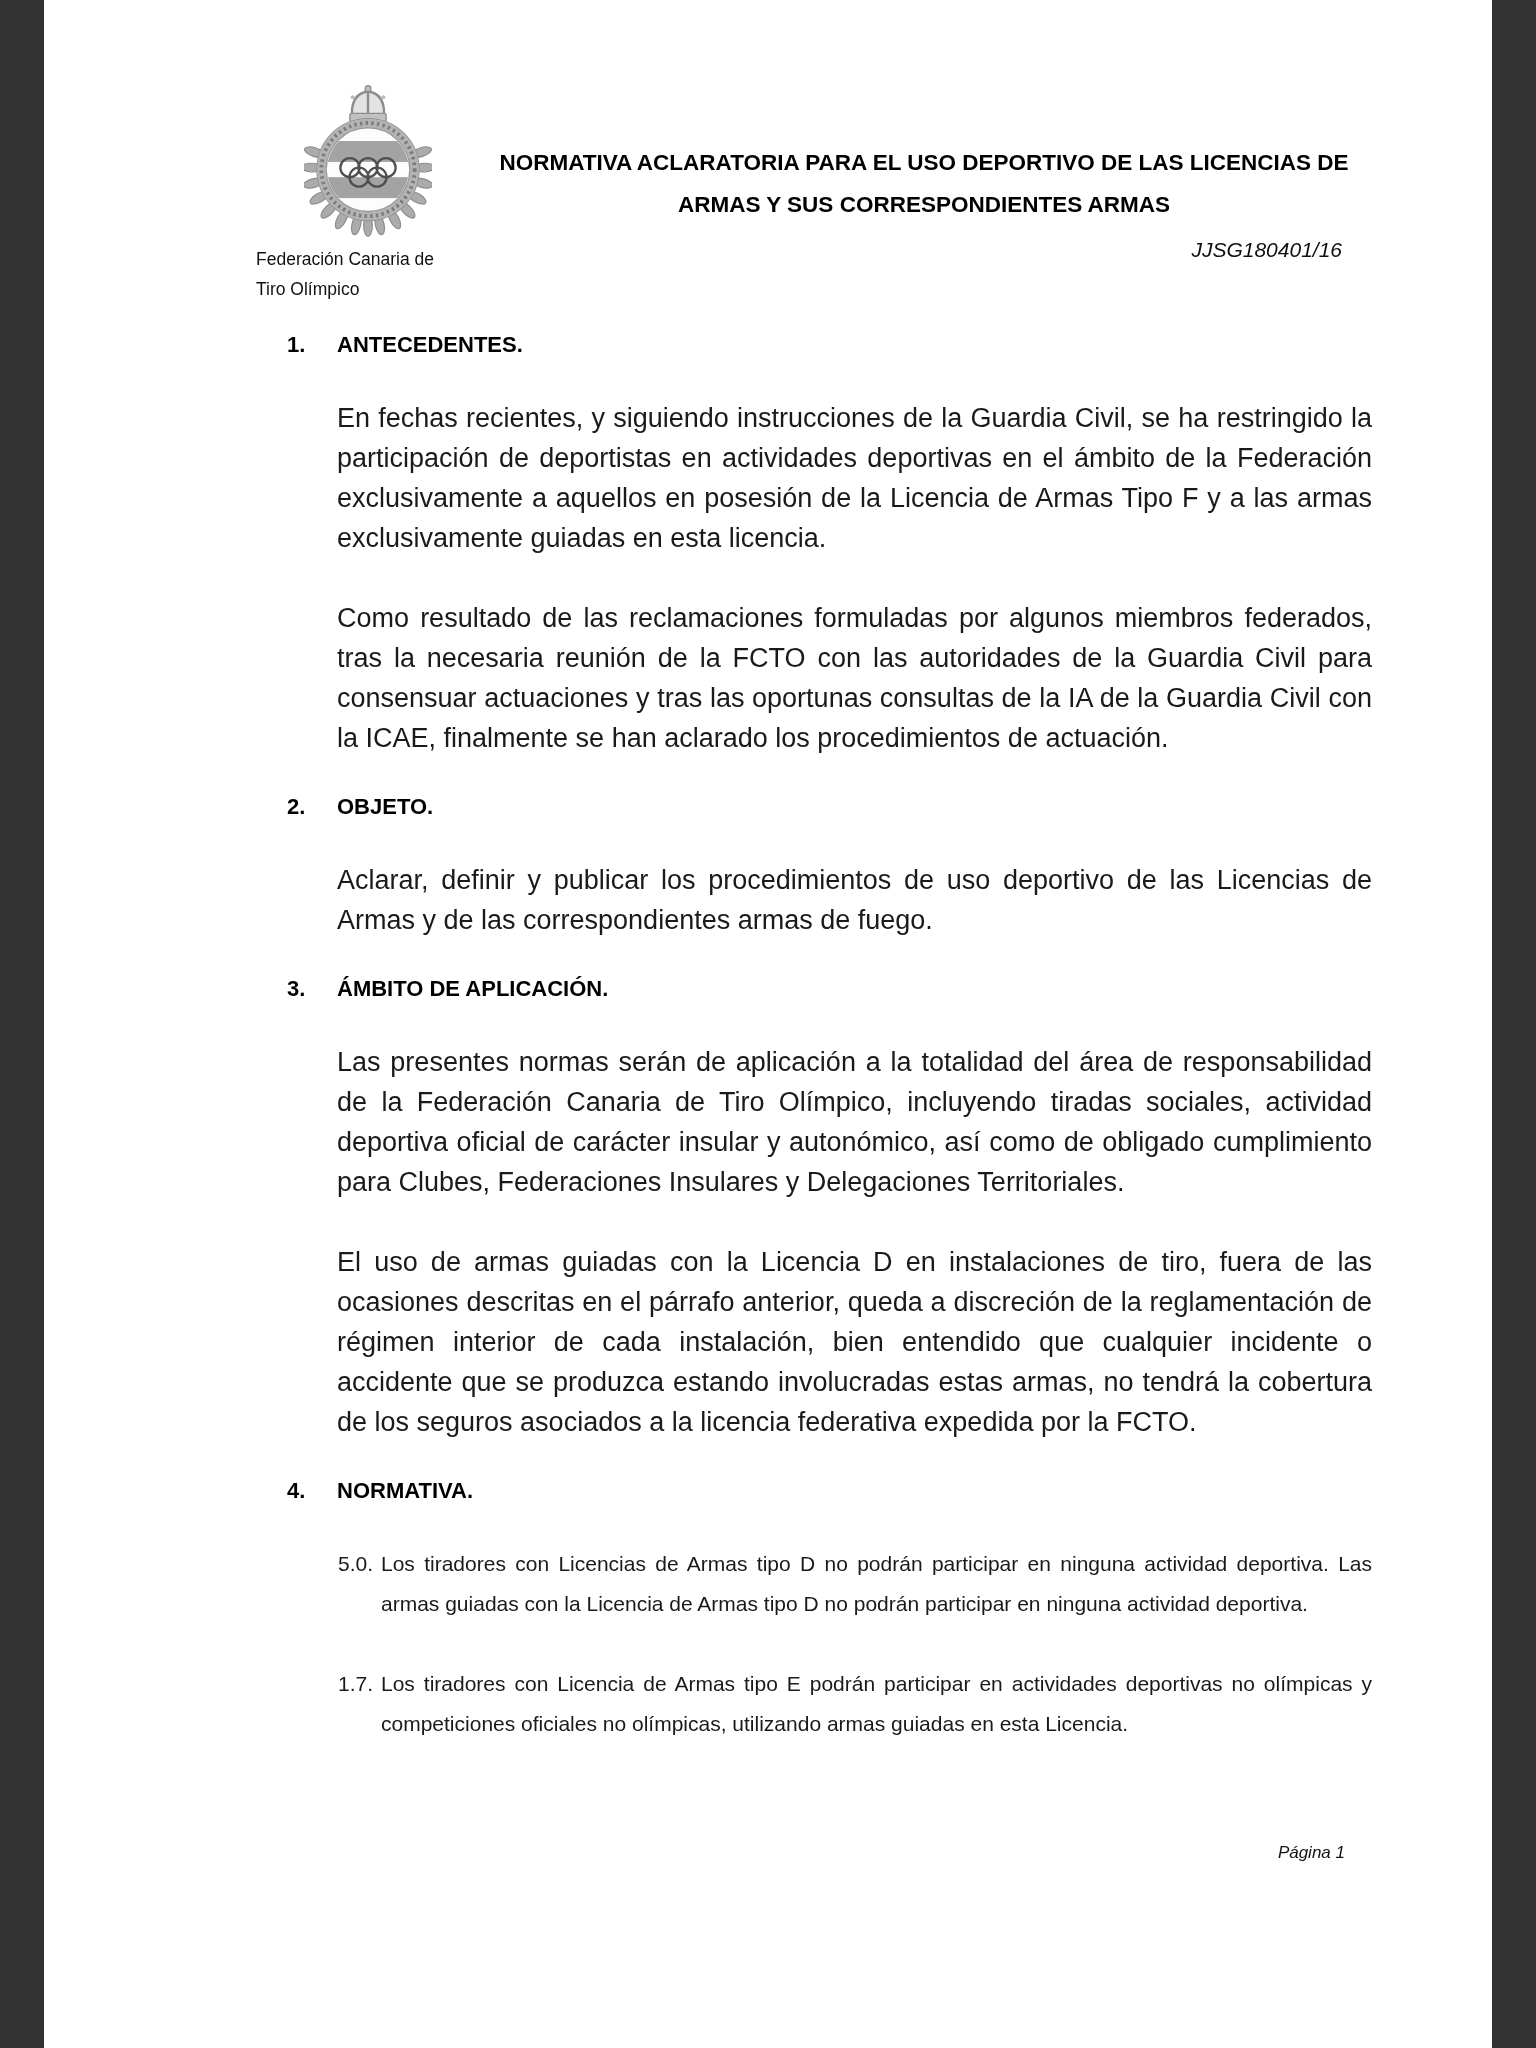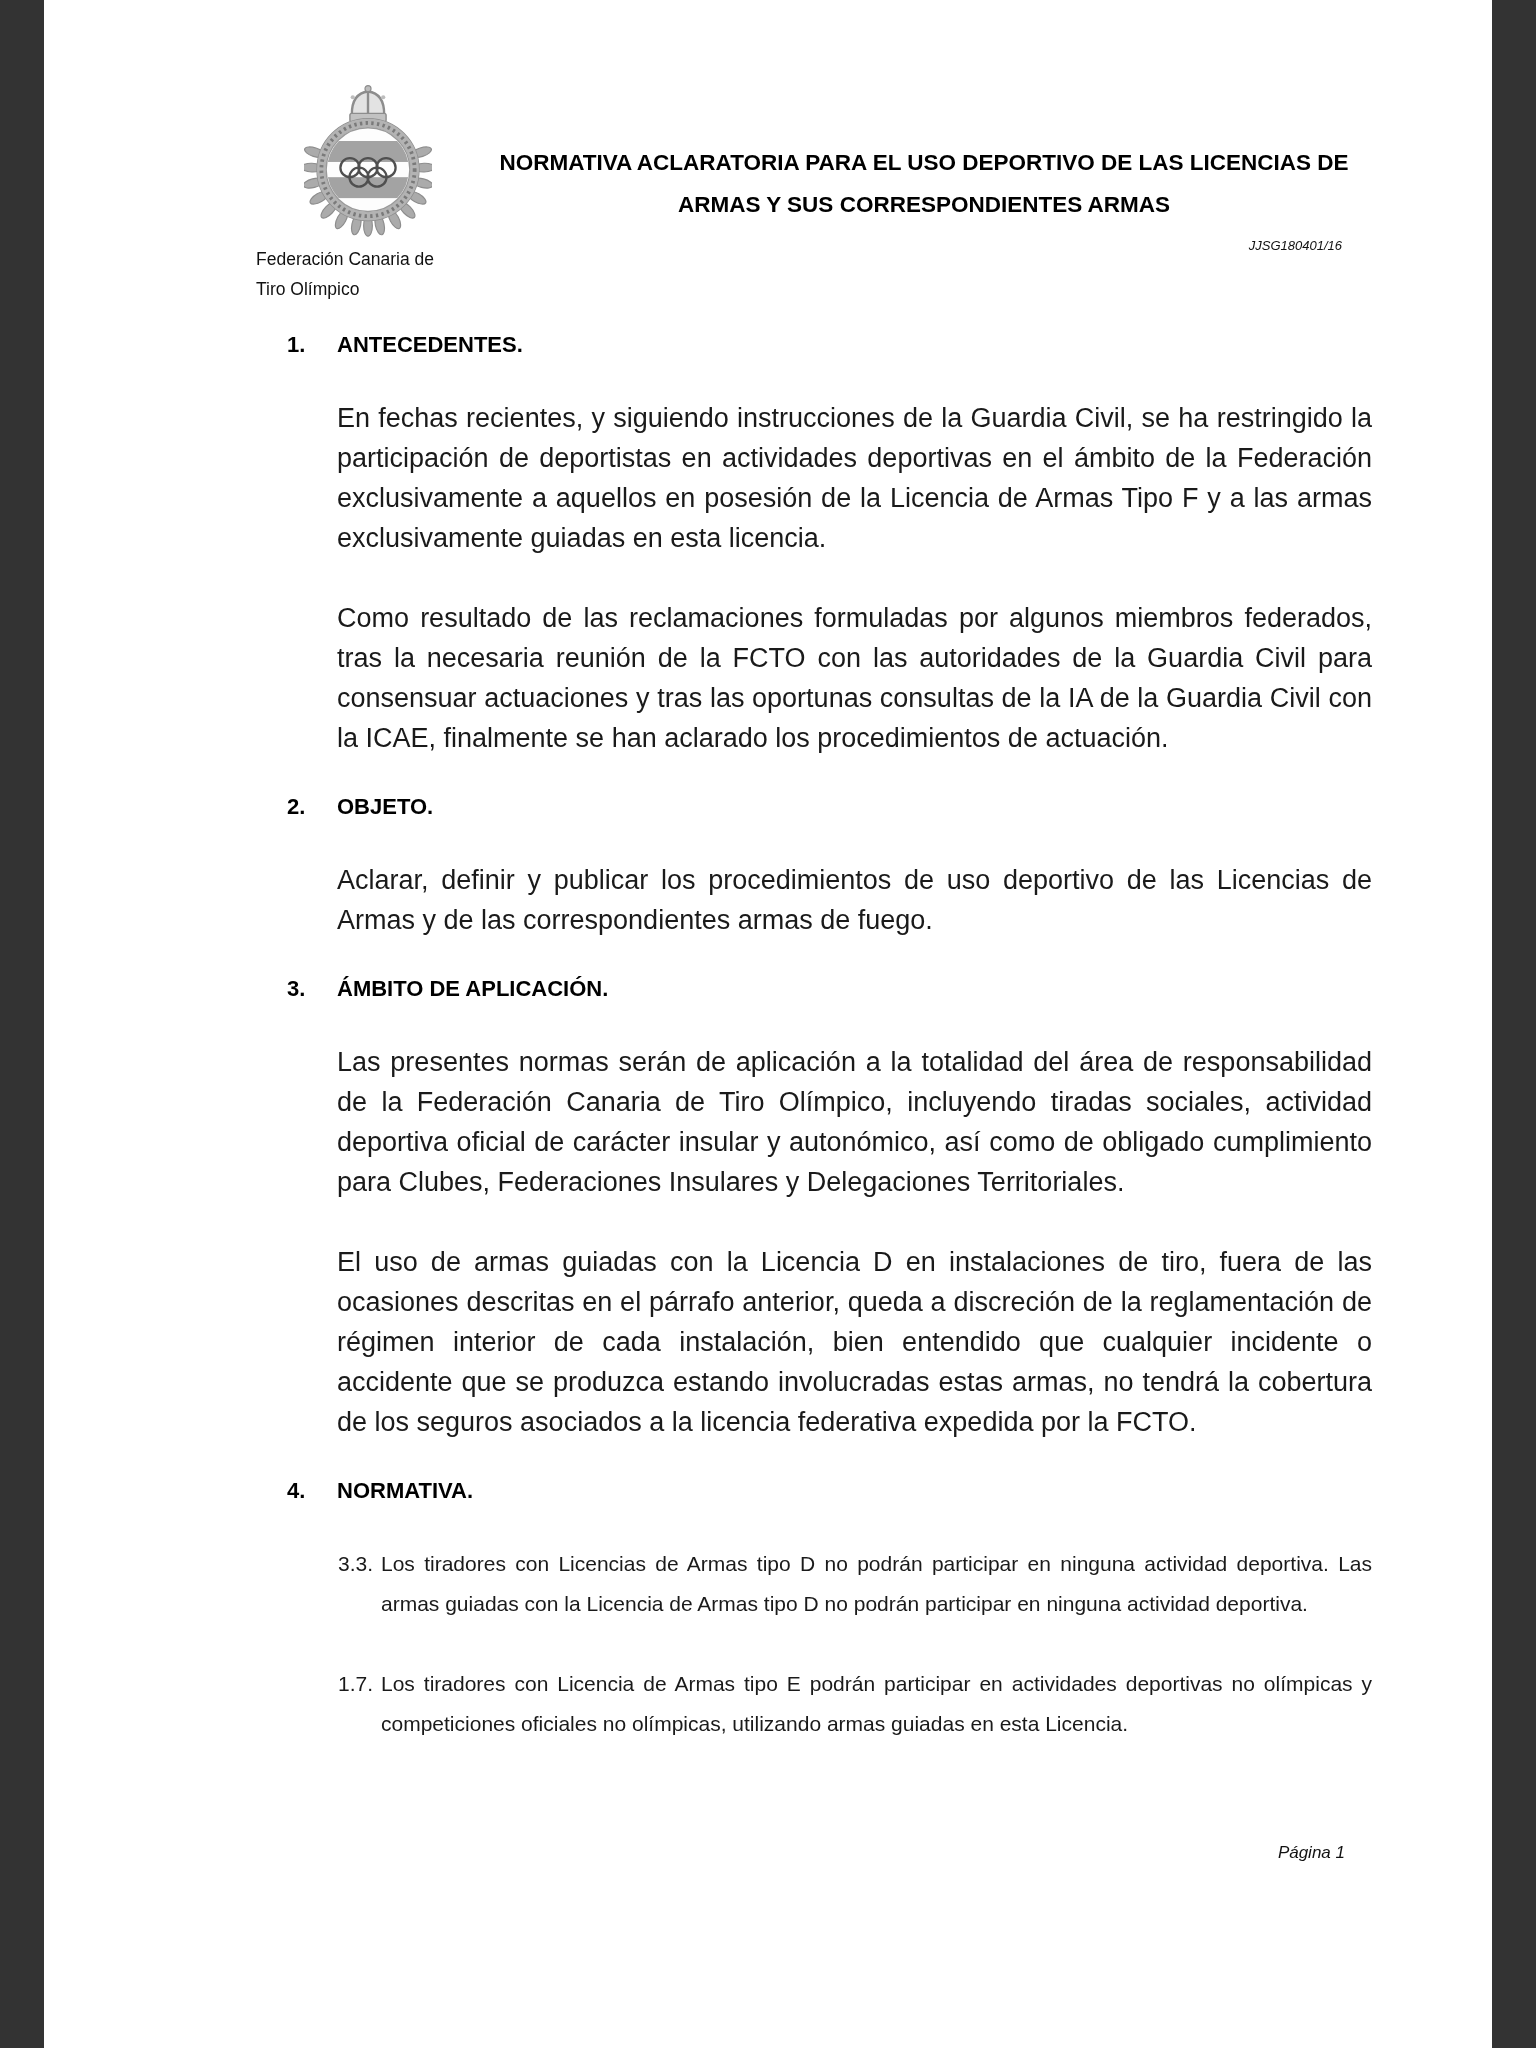--- a/index.html
+++ b/index.html
@@ -16,21 +16,21 @@
   }
   .header{position:relative;height:250px}
   .logo-block{position:absolute;left:212px;top:82px;width:224px;}
   .logo-block svg{display:block;margin:0 auto}
   .logo-caption{margin-top:4px;font-size:17.5px;line-height:30px;color:#111}
   .title-block{position:absolute;left:415px;top:142px;width:930px;text-align:center}
   .title-line{
     font-weight:bold;font-size:22.5px;line-height:42px;color:#000;
     text-decoration-thickness:2.2px;text-underline-offset:5px;
   }
-  .doc-number{position:absolute;top:238px;right:150px;font-style:italic;font-size:13px;color:#111}
+  .doc-number{position:absolute;top:238px;right:150px;font-style:italic;font-size:21px;color:#111}
   .content{padding:0 120px 0 243px}
   .sec-heading{display:flex;margin-top:36px;font-weight:bold;font-size:22px;line-height:26px;color:#000}
   .sec-heading.first{margin-top:82px}
   .sec-num{flex:0 0 50px}
   .para{margin:40px 0 0 50px;font-size:27px;line-height:40px;text-align:justify;text-justify:inter-word}
   .subitem{display:flex;margin:40px 0 0 51px;font-size:21px;line-height:40px}
   .sub-num{flex:0 0 43px}
   .sub-text{flex:1;text-align:justify;text-justify:inter-word}
   .footer{position:absolute;top:1843px;right:147px;font-style:italic;font-size:17px;color:#111}
 </style>
@@ -127,21 +127,21 @@
       <span class="sec-title">ÁMBITO DE APLICACIÓN.</span>
     </div>
     <p class="para">Las presentes normas serán de aplicación a la totalidad del área de responsabilidad de la Federación Canaria de Tiro Olímpico, incluyendo tiradas sociales, actividad deportiva oficial de carácter insular y autonómico, así como de obligado cumplimiento para Clubes, Federaciones Insulares y Delegaciones Territoriales.</p>
     <p class="para">El uso de armas guiadas con la Licencia D en instalaciones de tiro, fuera de las ocasiones descritas en el párrafo anterior, queda a discreción de la reglamentación de régimen interior de cada instalación, bien entendido que cualquier incidente o accidente que se produzca estando involucradas estas armas, no tendrá la cobertura de los seguros asociados a la licencia federativa expedida por la FCTO.</p>
 
     <div class="sec-heading">
       <span class="sec-num">4.</span>
       <span class="sec-title">NORMATIVA.</span>
     </div>
     <div class="subitem">
-      <span class="sub-num">3.3.</span>
+      <span class="sub-num">5.0.</span>
       <div class="sub-text">Los tiradores con Licencias de Armas tipo D no podrán participar en ninguna actividad deportiva. Las armas guiadas con la Licencia de Armas tipo D no podrán participar en ninguna actividad deportiva.</div>
     </div>
     <div class="subitem">
       <span class="sub-num">1.7.</span>
       <div class="sub-text">Los tiradores con Licencia de Armas tipo E podrán participar en actividades deportivas no olímpicas y competiciones oficiales no olímpicas, utilizando armas guiadas en esta Licencia.</div>
     </div>
 
   </div>
 
   <div class="footer">Página 1</div>

